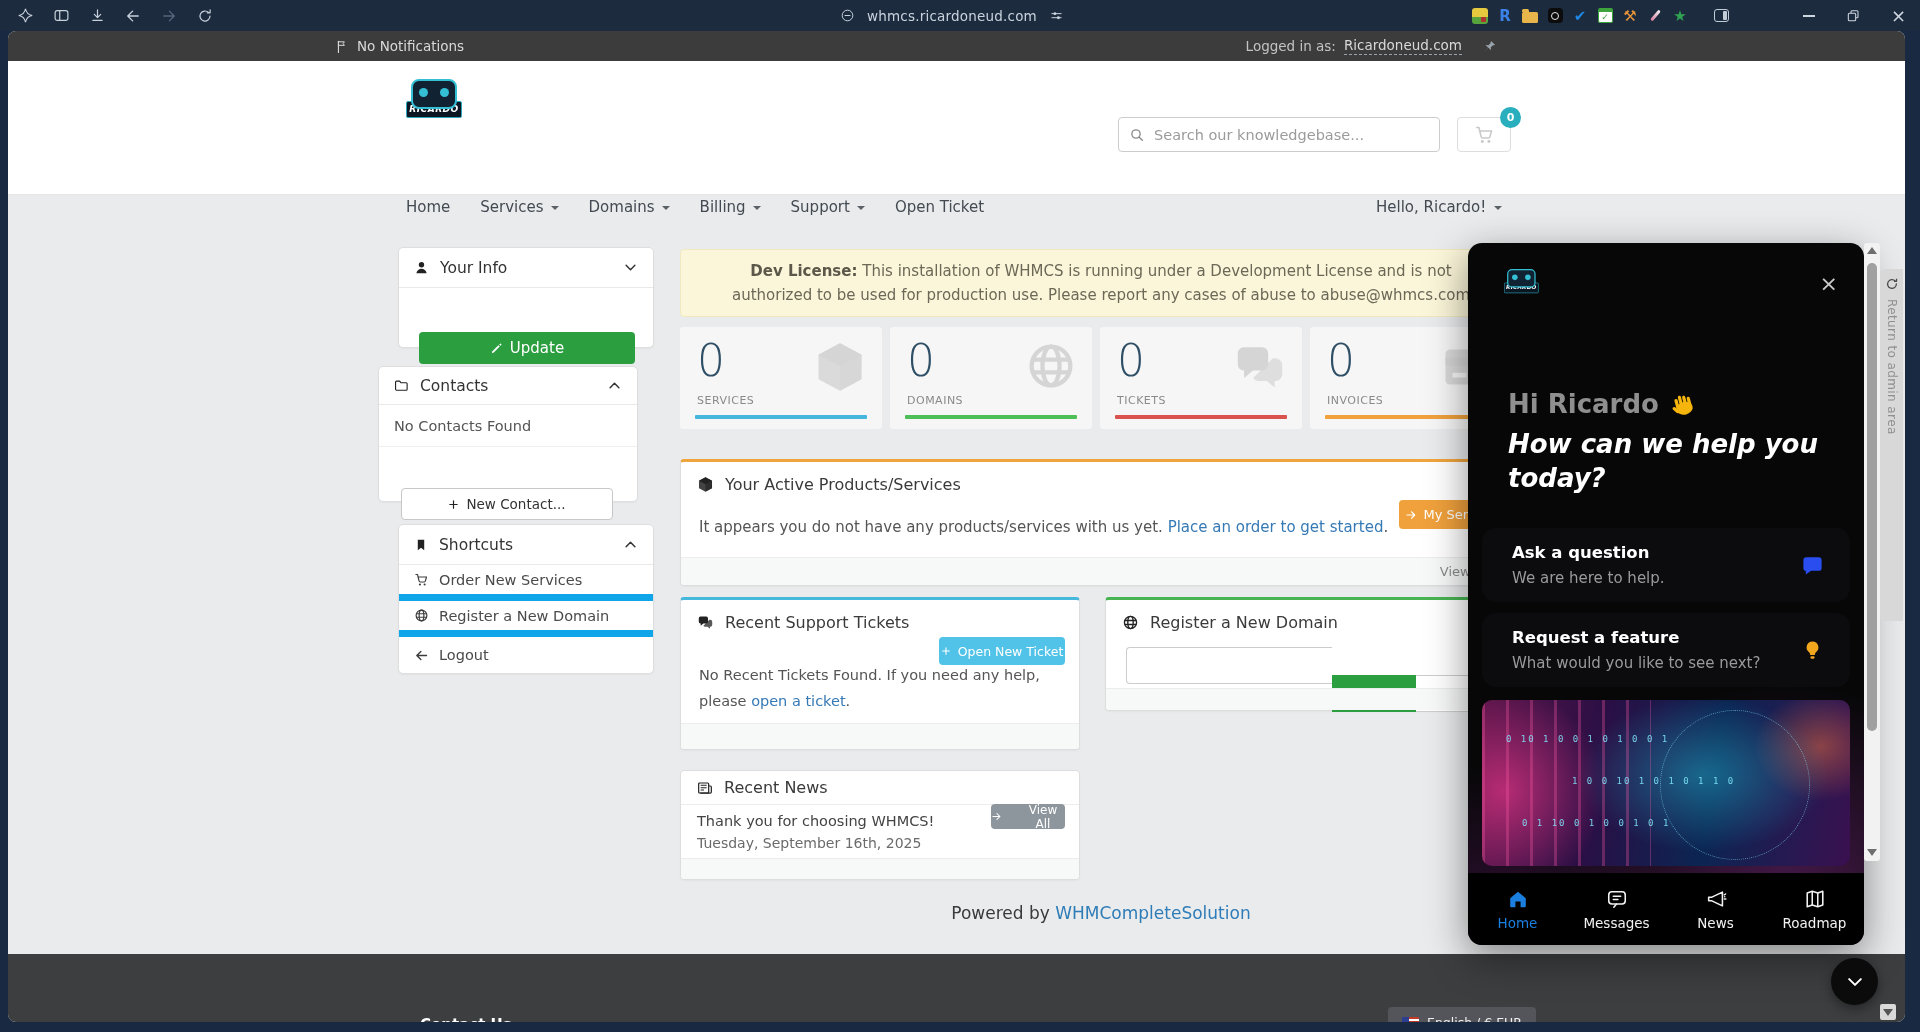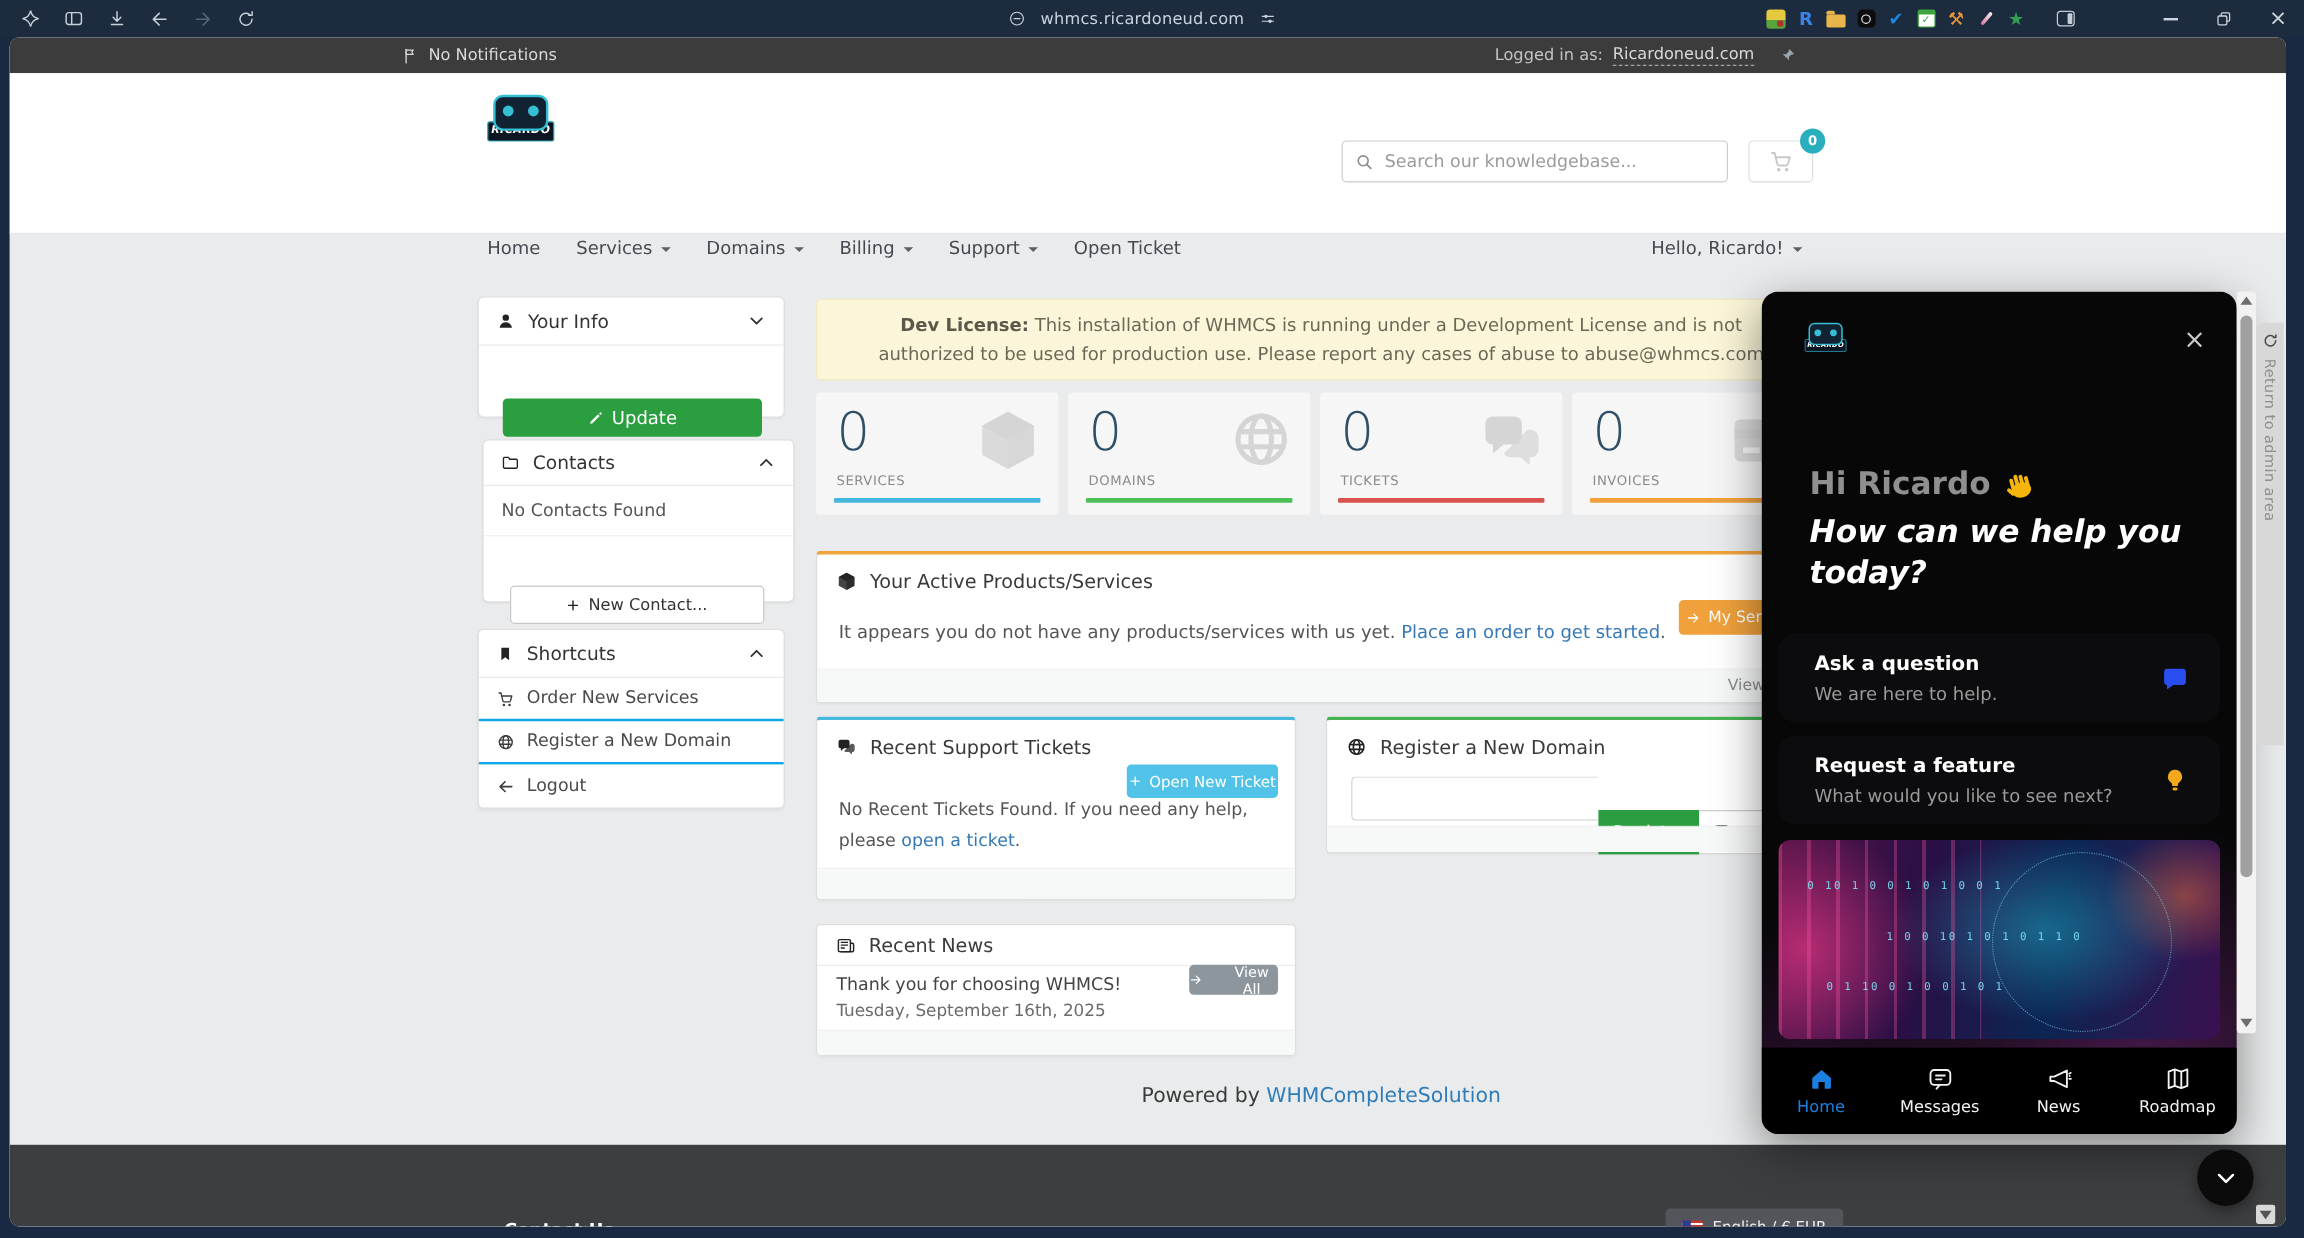--- a/index.html
+++ b/index.html
@@ -56,21 +56,21 @@
 
   #breadcrumb-band { position:absolute; left:0; top:164px; width:100%; height:34px; background:#f4f5f5; border-bottom:1px solid #e5e6e6; font-size:14px; display:flex; align-items:center; }
 
   
   .card { position:absolute; background:#fff; border:1px solid #dedede; border-radius:5px; box-shadow:0 1px 2px rgba(0,0,0,.04); }
   .card-header { height:40px; display:flex; align-items:center; padding:0 15px; gap:11px; font-size:15.5px; color:#333; border-bottom:1px solid #e9e9e9; }
   .card-header .spacer { flex:1; }
   .btn { border:none; border-radius:4px; font-family:inherit; cursor:pointer; display:flex; align-items:center; justify-content:center; gap:7px;margin-top:28px; }
   .btn-green { background:#2b9e3f; color:#fff; font-size:15px; }
   .btn-outline { background:#fff; border:1px solid #c7c7c7; color:#333; font-size:13.5px; }
-  .side-item { height:36px; display:flex; align-items:center; padding:0 15px; gap:10px; font-size:14.5px; color:#4a4a4a; border-bottom:2px solid #0ea5e9; cursor:pointer; }
+  .side-item { height:36px; display:flex; align-items:center; padding:0 15px; gap:10px; font-size:14.5px; color:#4a4a4a; border-bottom:7px solid #0ea5e9; cursor:pointer; }
   .side-item:last-child { border-bottom:none; }
 
   .panel { position:absolute; background:#fff; border:1px solid #ddd; border-radius:4px; box-shadow:0 1px 2px rgba(0,0,0,.04); }
   .panel.accent-orange { border-top:3px solid #f0a43c; }
   .panel.accent-cyan { border-top:3px solid #45b8dc; }
   .panel.accent-green { border-top:3px solid #47b352; }
   .panel-header { height:45px; display:flex; align-items:center; padding:0 16px; gap:11px; font-size:16px; font-weight:500; color:#3a3a3a; }
   .panel-footer { position:absolute; left:0; bottom:0; width:100%; background:#f7f8f8; border-top:1px solid #ececec; border-radius:0 0 4px 4px; display:flex; align-items:center; justify-content:flex-end; padding:0 14px; color:#8a8a8a; font-size:13px; }
   .link { color:#3579b5; cursor:pointer; }
 
@@ -446,21 +446,21 @@
     <button class="btn btn-green abs" style="left:20px;top:56px;width:216px;height:32px;">
       <span style="color:#fff;">
           <svg width="13" height="13">
             <use href="#i-pencil"></use>
           </svg>
         </span>
       <span>Update</span>
     </button>
   </div>
 
-  <div class="card" style="left:394px;top:335px;width:260px;height:136px;">
+  <div class="card" style="left:370px;top:335px;width:260px;height:136px;">
     <div class="card-header" style="height:38px;">
       <span style="color:#222;">
           <svg width="15" height="15">
             <use href="#i-folder"></use>
           </svg>
         </span>
       <span>Contacts</span>
       <span class="spacer"></span>
       <span style="color:#333;">
           <svg width="15" height="15">

